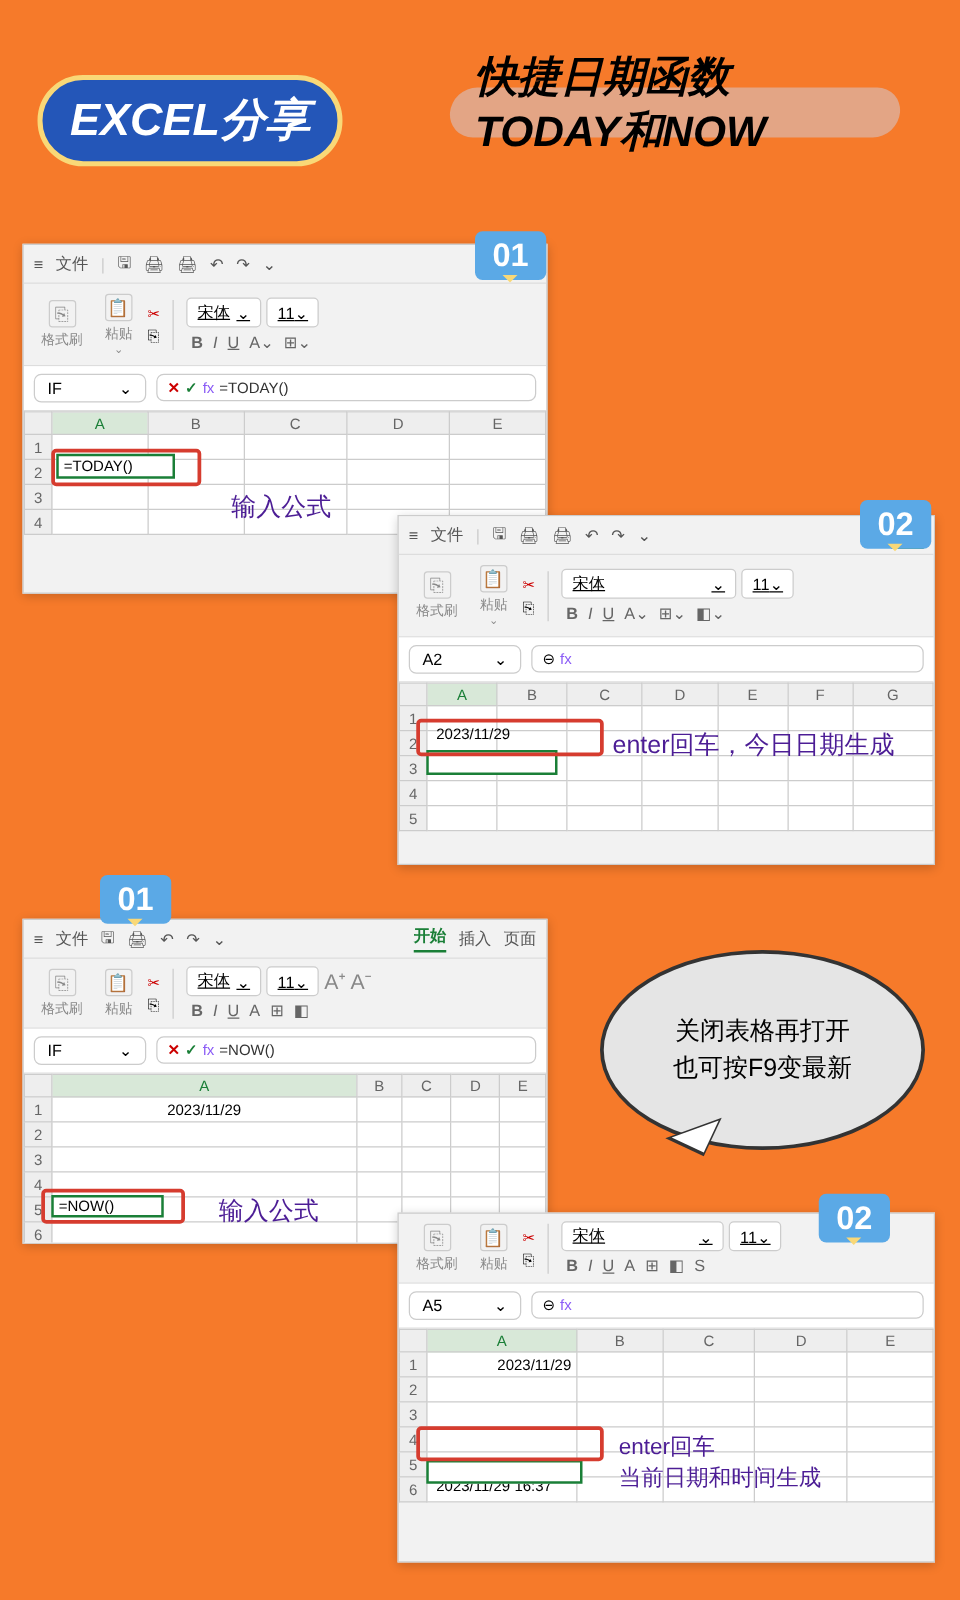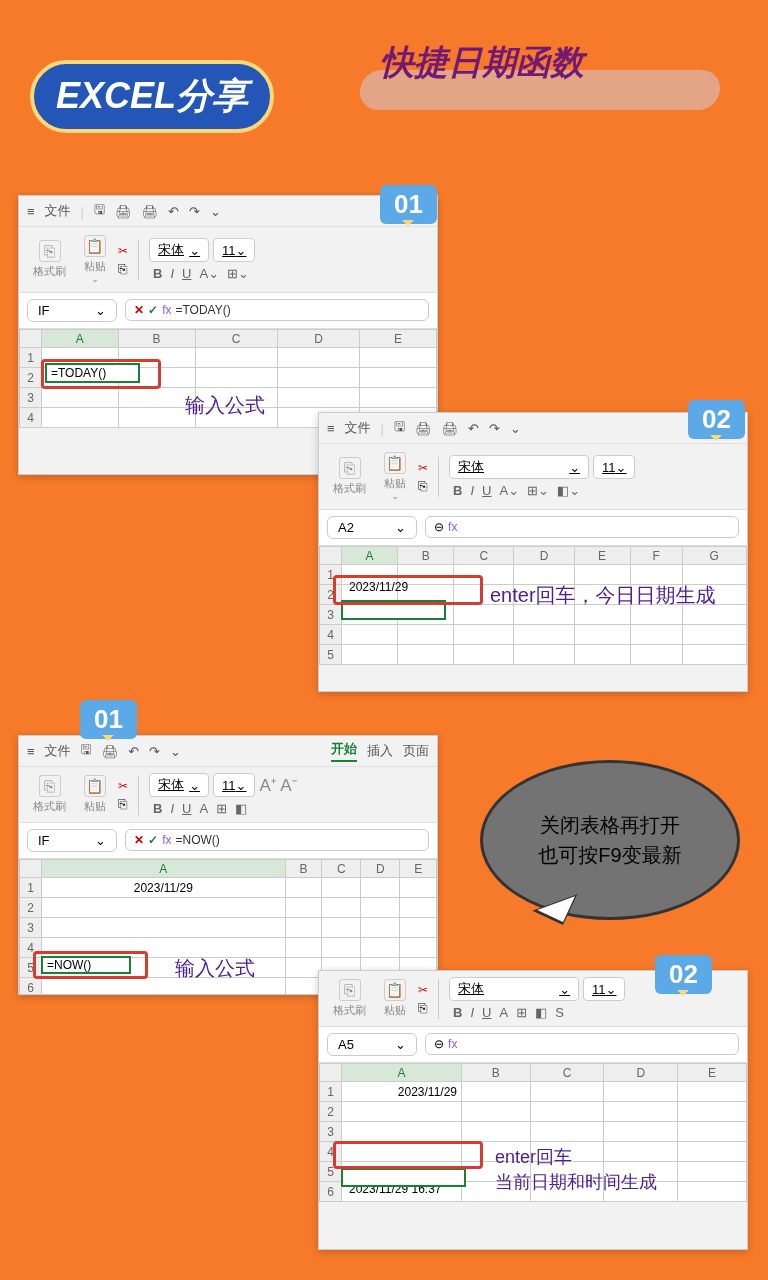--- a/index.html
+++ b/index.html
@@ -1,20 +1,20 @@
 <!DOCTYPE html>
 <html><head>
 <meta charset="utf-8">
 <style>
   * { box-sizing: border-box; margin: 0; padding: 0; }
   body { width: 768px; height: 1280px; background: #f67a2a; font-family: "Microsoft YaHei", Arial, sans-serif; position: relative; overflow: hidden; }
   
   .badge-title { position: absolute; top: 60px; left: 30px; background: #2456b8; border: 4px solid #f9d877; border-radius: 40px; padding: 8px 22px; color: #fff; font-weight: bold; font-size: 36px; font-style: italic; }
   
-  .main-title { position: absolute; top: 40px; left: 380px; font-style: italic; font-weight: bold; color: #701a75; font-size: 34px; line-height: 1.3; }
+  .main-title { position: absolute; top: 40px; left: 380px; font-style: italic; font-weight: bold; color: #000000; font-size: 34px; line-height: 1.3; }
   .brush { position: absolute; top: 70px; left: 360px; width: 360px; height: 40px; background: #cfcfe0; opacity: 0.5; border-radius: 20px; transform: skewX(-5deg); z-index: -1; }
   
   .step-num { position: absolute; background: #5ba9e6; color: #fff; font-weight: bold; font-size: 26px; padding: 4px 14px; border-radius: 6px; z-index: 10; }
   .step-num::after { content: ""; position: absolute; bottom: -8px; left: 50%; transform: translateX(-50%); border: 6px solid transparent; border-top-color: #f9d877; }
   
   .panel { position: absolute; background: #f2f2f2; border: 1px solid #ccc; font-size: 12px; overflow: hidden; box-shadow: 0 2px 8px rgba(0,0,0,0.2); }
   
   .menubar { display: flex; align-items: center; gap: 10px; padding: 4px 8px; background: #f2f2f2; border-bottom: 1px solid #ddd; font-size: 13px; color: #555; }
   .menubar .tab-active { color: #1a7f37; font-weight: bold; border-bottom: 2px solid #1a7f37; padding-bottom: 2px; }
   .menubar .sep { color: #ccc; }
@@ -38,33 +38,34 @@
   .grid th, .grid td { border: 1px solid #ccc; font-size: 12px; text-align: center; }
   .grid th { background: #eee; font-weight: normal; color: #666; height: 18px; }
   .grid td.rowhdr { background: #eee; color: #666; width: 22px; }
   .grid td { height: 20px; }
   .col-sel { background: #d8e8d8 !important; color: #1a7f37 !important; font-weight: bold; }
   
   .red-annot { position: absolute; color: #4c1d95; font-size: 20px; font-weight: 500; z-index: 5; text-align: center; }
   .red-box { position: absolute; border: 3px solid #d63c2f; border-radius: 4px; z-index: 5; }
   .green-cell { position: absolute; border: 2px solid #1a7f37; z-index: 4; background: #fff; font-size: 12px; display: flex; align-items: center; padding-left: 4px; }
   
-  .speech { position: absolute; background: #737373; border: 3px solid #333; border-radius: 50%; width: 260px; height: 160px; display: flex; align-items: center; justify-content: center; text-align: center; font-size: 20px; line-height: 1.5; z-index: 8; padding: 10px; }
+  .speech { position: absolute; background: #e5e5e5; border: 3px solid #333; border-radius: 50%; width: 260px; height: 160px; display: flex; align-items: center; justify-content: center; text-align: center; font-size: 20px; line-height: 1.5; z-index: 8; padding: 10px; }
   .speech::after { content: ""; position: absolute; bottom: -25px; left: 60px; width: 0; height: 0; border: 20px solid transparent; border-top-color: #fff; transform: rotate(-20deg); }
   .speech::before { content: ""; position: absolute; bottom: -32px; left: 56px; width: 0; height: 0; border: 24px solid transparent; border-top-color: #333; transform: rotate(-20deg); }
   
   .fill-green { background: #d8e8d8; }
 </style>
 </head>
 <body>
 
 <div class="badge-title">EXCEL分享</div>
 <div class="brush"></div>
 <div class="main-title">
   <div>快捷日期函数</div>
+  <div>TODAY和NOW</div>
 </div>
 
 <div class="step-num" style="top:185px; left:380px;">01</div>
 <div class="panel" style="top:195px; left:18px; width:420px; height:280px;">
   <div class="menubar">
     <span>≡</span>
     <span>文件</span>
     <span class="sep">|</span>
     <span>🖫</span>
     <span>🖨</span>

